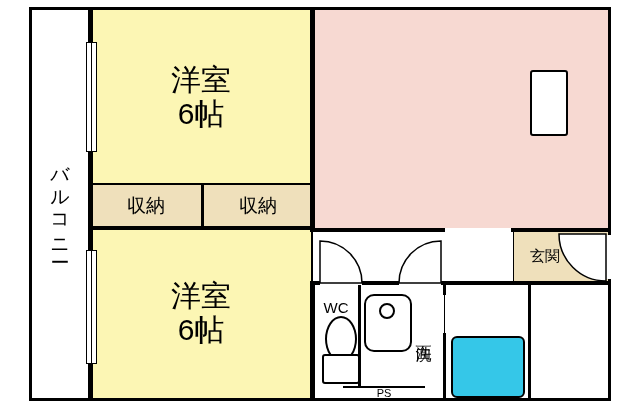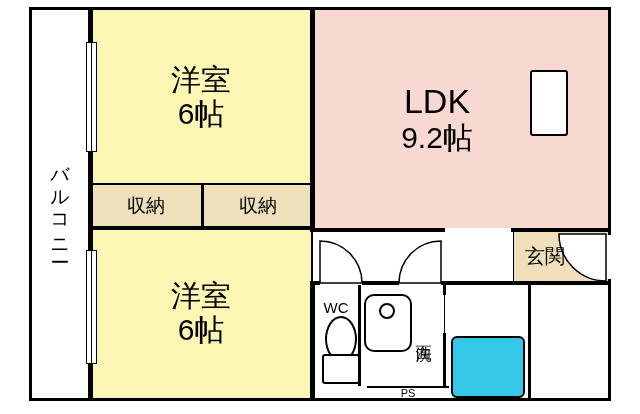--- a/index.html
+++ b/index.html
@@ -42,38 +42,38 @@
   .win-line{width:1px;height:100%;background:#000;}
   .door-gap{left:604px;top:235px;width:10px;height:44px;background:#fff;}
   
   .fixture{position:absolute;background:#fff;border:2px solid #000;}
   .kitchen-counter{left:530px;top:70px;width:34px;height:62px;border-radius:3px;}
   .toilet-bowl{left:325px;top:316px;width:28px;height:42px;border-radius:50%;}
   .toilet-tank{left:322px;top:354px;width:34px;height:26px;border-radius:3px;}
   .sink{left:364px;top:294px;width:44px;height:54px;border-radius:10px;}
   .faucet{position:absolute;left:13px;top:7px;width:12px;height:12px;border:2px solid #000;border-radius:50%;background:#fff;}
   .bathtub{left:451px;top:336px;width:70px;height:58px;border-radius:6px;background:var(--bathtub-cyan,#35C7E8);}
-  .ps-box{left:367px;top:386px;width:82px;height:12px;background:#fff;border-top:2px solid #000;
+  .ps-box{left:343px;top:386px;width:82px;height:12px;background:#fff;border-top:2px solid #000;
           font-size:11px;line-height:11px;text-align:center;}
   
   .label{position:absolute;display:flex;align-items:center;justify-content:center;
          text-align:center;white-space:nowrap;}
   .two-line{flex-direction:column;line-height:1.15;}
   .balcony-label{left:32px;top:10px;width:56px;height:388px;font-size:19px;letter-spacing:3px;}
   .vtext{writing-mode:vertical-rl;text-orientation:mixed;}
   .room-top-label{left:90px;top:10px;width:222px;height:174px;font-size:30px;}
   .ldk-label{left:312px;top:10px;width:250px;height:218px;font-size:34px;}
   .ldk-label .sub{font-size:30px;}
   .closet-left-label{left:92px;top:186px;width:108px;height:40px;font-size:19px;}
   .closet-right-label{left:204px;top:186px;width:108px;height:40px;font-size:19px;}
   .room-bottom-label{left:90px;top:228px;width:222px;height:170px;font-size:30px;}
   .wc-label{left:312px;top:298px;width:48px;height:18px;font-size:15px;}
   .wash-label{left:410px;top:302px;width:26px;height:62px;font-size:16px;}
   .bath-label{left:446px;top:306px;width:82px;height:18px;font-size:15px;}
-  .entrance-label{left:515px;top:246px;width:60px;height:20px;font-size:20px;}
+  .entrance-label{left:515px;top:246px;width:60px;height:20px;font-size:15px;}
   .arc-svg{left:0;top:0;width:640px;height:414px;pointer-events:none;}
 </style>
 </head>
 <body>
 
 <div id="stage">
 
   <div class="abs frame"></div>
 
   <div class="fill balcony-fill"></div>
@@ -130,24 +130,20 @@
 
   <div class="label balcony-label">
     <span class="vtext">バルコニー</span>
   </div>
 
   <div class="label two-line room-top-label">
     <div>洋室</div>
     <div>6帖</div>
   </div>
 
-  <div class="label two-line ldk-label">
-    <div>LDK</div>
-    <div class="sub">9.2帖</div>
-  </div>
 
   <div class="label closet-left-label">収納</div>
   <div class="label closet-right-label">収納</div>
 
   <div class="label two-line room-bottom-label">
     <div>洋室</div>
     <div>6帖</div>
   </div>
 
   <div class="label wc-label">WC</div>

